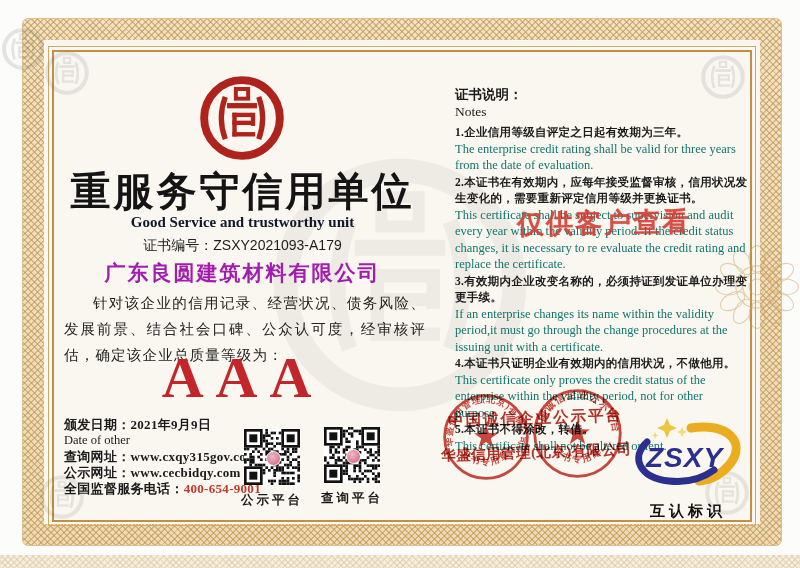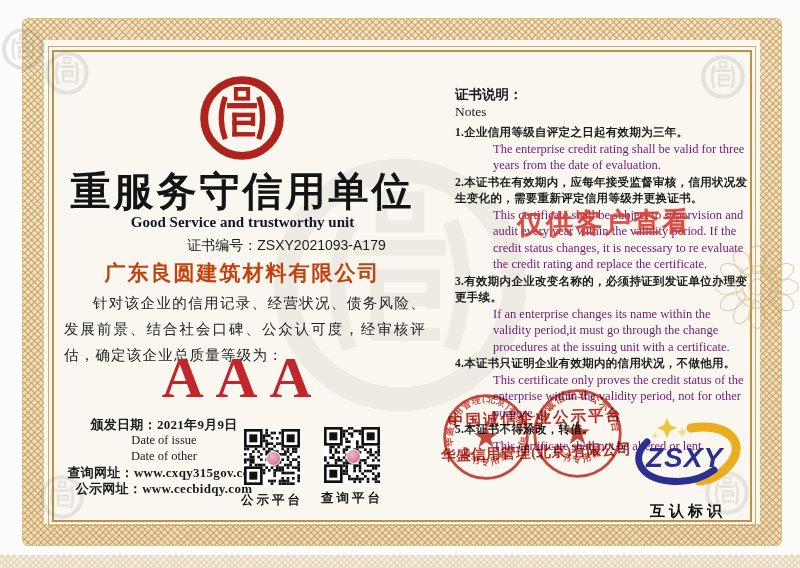--- a/index.html
+++ b/index.html
@@ -35,49 +35,49 @@
 
   .rosette{position:absolute;left:713px;top:243px;width:88px;height:88px;opacity:.5;z-index:4;}
 
   
   .logo-main{position:absolute;left:198px;top:74px;width:88px;height:88px;color:#ae241c;z-index:5;}
   .title{position:absolute;left:50px;top:164px;width:385px;text-align:center;font-size:40px;font-weight:bold;
     letter-spacing:3px;color:#141414;z-index:5;}
   .subtitle{position:absolute;left:50px;top:214px;width:385px;text-align:center;font-size:15px;font-weight:bold;
     color:#0f172a;z-index:5;}
   .certno{position:absolute;left:50px;top:237px;width:385px;text-align:center;font-size:14px;color:#1e1e1e;
-    font-family:"Liberation Sans","DejaVu Sans",sans-serif;z-index:5;padding-left:44px;}
+    font-family:"Liberation Sans","DejaVu Sans",sans-serif;z-index:5;}
   .company{position:absolute;left:50px;top:259px;width:385px;text-align:center;font-size:21px;font-weight:bold;
-    letter-spacing:2px;color:#c2410c;z-index:5;}
+    letter-spacing:2px;color:#a21caf;z-index:5;}
   .statement{position:absolute;left:64px;top:290px;width:362px;font-size:14.5px;line-height:26px;
     text-indent:2em;letter-spacing:1.2px;font-weight:500;color:#222;text-align:justify;z-index:5;}
   .grade{position:absolute;left:50px;top:344px;width:385px;text-align:center;font-size:58px;font-weight:bold;
     letter-spacing:12px;color:#c2262b;z-index:5;}
 
-  .issue-block{position:absolute;left:64px;top:418px;width:200px;z-index:5;color:#1a1a1a;text-align:center;}
+  .issue-block{position:absolute;left:64px;top:418px;width:200px;z-index:5;color:#1a1a1a;}
   .iz{font-size:13px;font-weight:bold;line-height:14px;margin-bottom:2px;letter-spacing:.3px;white-space:nowrap;}
   .ie{font-size:12.5px;line-height:13px;margin-bottom:3px;}
   .red-val{color:#c0392b;}
 
   .qr-box{position:absolute;width:56px;height:56px;z-index:5;background:#fff;}
   .qr-public{left:244px;top:429px;}
   .qr-query{left:324px;top:427px;}
   .qr-center{position:absolute;left:50%;top:50%;width:13px;height:13px;margin:-6.5px 0 0 -6.5px;border-radius:50%;
     background:radial-gradient(circle at 40% 35%, #efb9c6, #cf5f7e);border:1px solid #fff;}
   .qr-label{position:absolute;width:90px;text-align:center;font-size:12.5px;font-weight:bold;letter-spacing:3px;
     color:#1a1a1a;z-index:5;}
   .qr-label-public{left:227px;top:492px;}
   .qr-label-query{left:307px;top:490px;}
 
   
   .notes-heading-zh{position:absolute;left:455px;top:86px;font-size:13.5px;font-weight:bold;color:#1a1a1a;z-index:5;}
   .notes-heading-en{position:absolute;left:455px;top:104px;font-size:13.5px;color:#1a1a1a;z-index:5;}
   .notes-list{position:absolute;left:455px;top:124px;width:293px;z-index:5;}
   .note-zh{font-size:11.5px;font-weight:600;line-height:16.5px;letter-spacing:.3px;color:#1c1c1c;}
-  .note-en{font-size:12.5px;line-height:16.5px;color:#701a75;margin-left:38px;}
+  .note-en{font-size:12.5px;line-height:16.5px;color:#0f766e;}
 
   .cust-wm{position:absolute;left:517px;top:205px;font-size:27px;font-weight:bold;color:#d23a31;opacity:.88;
     letter-spacing:2px;white-space:nowrap;transform:rotate(-1deg);z-index:7;
     font-family:"Liberation Sans","DejaVu Sans",sans-serif;text-shadow:0 0 1px rgba(210,58,49,.6);}
 
   .seal{position:absolute;z-index:6;mix-blend-mode:multiply;opacity:.92;}
   .seal-left{left:441px;top:392px;width:90px;height:90px;}
   .seal-right{left:531px;top:387px;width:93px;height:93px;}
   .seal .sr{fill:none;stroke:#c23a32;stroke-width:3;}
   .seal .ring-t{fill:#c23a32;font-size:10px;letter-spacing:1px;font-weight:bold;}
@@ -171,24 +171,24 @@
   <div class="subtitle">Good Service and trustworthy unit</div>
   <div class="certno">
     <span>证书编号：</span><span>ZSXY2021093-A179</span>
   </div>
   <div class="company">广东良圆建筑材料有限公司</div>
   <div class="statement">针对该企业的信用记录、经营状况、债务风险、发展前景、结合社会口碑、公众认可度，经审核评估，确定该企业总质量等级为：</div>
   <div class="grade">AAA</div>
 
   <div class="issue-block">
     <div class="iz"><span>颁发日期：</span><span>2021年9月9日</span></div>
-    <div class="ie">Date of issue</div>
     <div class="ie">Date of other</div>
     <div class="iz"><span>查询网址：</span><span>www.cxqy315gov.com</span></div>
     <div class="iz"><span>公示网址：</span><span>www.cecbidqy.com</span></div>
+    <div class="iz"><span>全国监督服务电话：</span><span class="red-val">400-654-9001</span></div>
   </div>
 
   <div class="qr-box qr-public">
     <svg class="qr-svg" viewBox="0 0 63 63" width="56" height="56">
         <rect x="0" y="0" width="63" height="63" fill="#ffffff"></rect>
         <rect x="24" y="0" width="3" height="3" fill="#111111"></rect>
         <rect x="24" y="3" width="3" height="3" fill="#111111"></rect>
         <rect x="30" y="3" width="3" height="3" fill="#111111"></rect>
         <rect x="33" y="3" width="3" height="3" fill="#111111"></rect>
         <rect x="39" y="3" width="3" height="3" fill="#111111"></rect>

